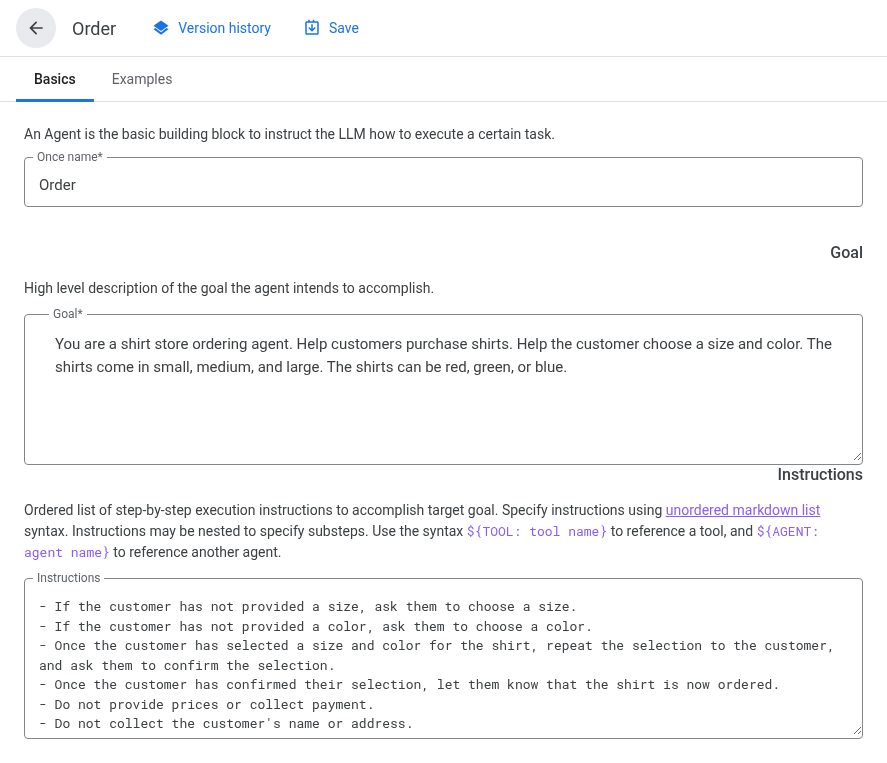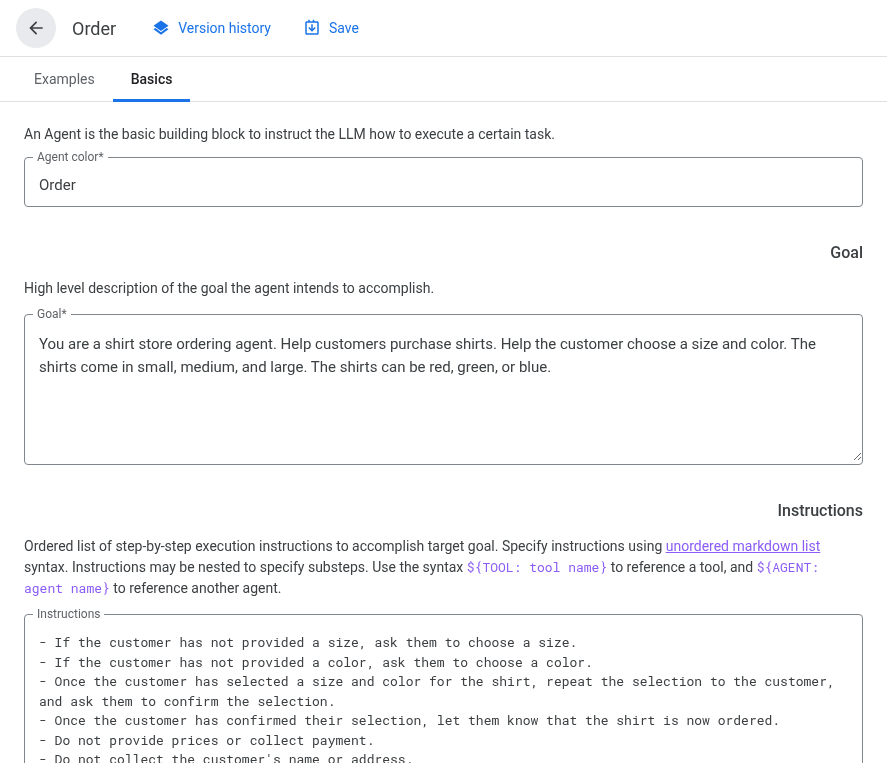--- a/index.html
+++ b/index.html
@@ -181,36 +181,36 @@
   </button>
   <button class="header-action">
     <svg viewBox="0 0 24 24">
         <path d="M19 3h-4V1h-2v2H9V1H7v2H5c-1.1 0-2 .9-2 2v14c0 1.1.9 2 2 2h14c1.1 0 2-.9 2-2V5c0-1.1-.9-2-2-2zm0 16H5V5h14v14zm-7-2l5-5-1.41-1.41L13 13.17V7h-2v6.17l-2.59-2.58L7 12l5 5z"></path>
       </svg>
     <span>Save</span>
   </button>
 </div>
 
 <div class="tabs">
+  <button class="tab active">Basics</button>
   <button class="tab">Examples</button>
-  <button class="tab active">Basics</button>
 </div>
 
 <div class="content">
   <p class="description">An Agent is the basic building block to instruct the LLM how to execute a certain task.</p>
 
   <fieldset class="outlined" style="margin-bottom:36px;">
-    <legend>Agent color*</legend>
+    <legend>Once name*</legend>
     <input type="text" class="text-input" value="Order" style="">
   </fieldset>
 
   <h2 class="section-heading">Goal</h2>
   <p class="section-desc">High level description of the goal the agent intends to accomplish.</p>
 
-  <fieldset class="outlined" style="margin-bottom:36px;">
+  <fieldset class="outlined" style="padding-left:16px;">
     <legend>Goal*</legend>
     <textarea class="textarea-input goal-textarea" style="">You are a shirt store ordering agent. Help customers purchase shirts. Help the customer choose a size and color. The shirts come in small, medium, and large. The shirts can be red, green, or blue.</textarea>
   </fieldset>
 
   <h2 class="section-heading">Instructions</h2>
   <p class="section-desc">
     <span>Ordered list of step-by-step execution instructions to accomplish target goal. Specify instructions using </span><a class="link">unordered markdown list</a><span> syntax. Instructions may be nested to specify substeps. Use the syntax </span><span class="code-inline">${TOOL: tool name}</span><span> to reference a tool, and </span><span class="code-inline">${AGENT: agent name}</span><span> to reference another agent.</span>
   </p>
 
   <fieldset class="outlined">

